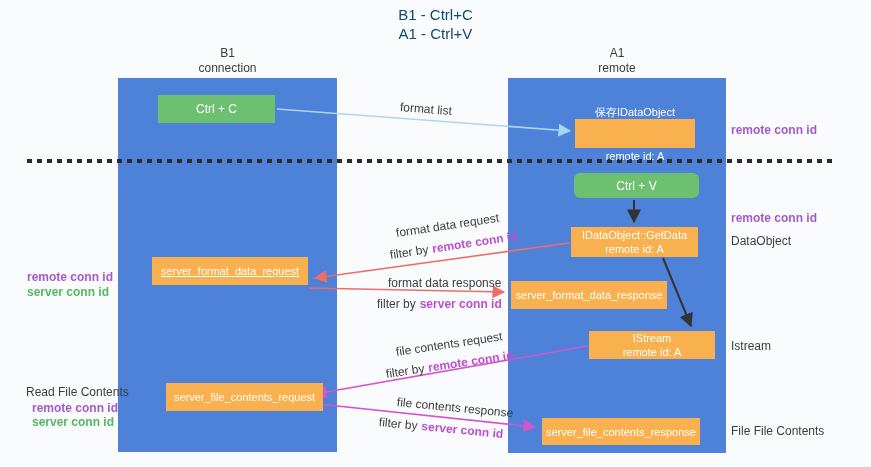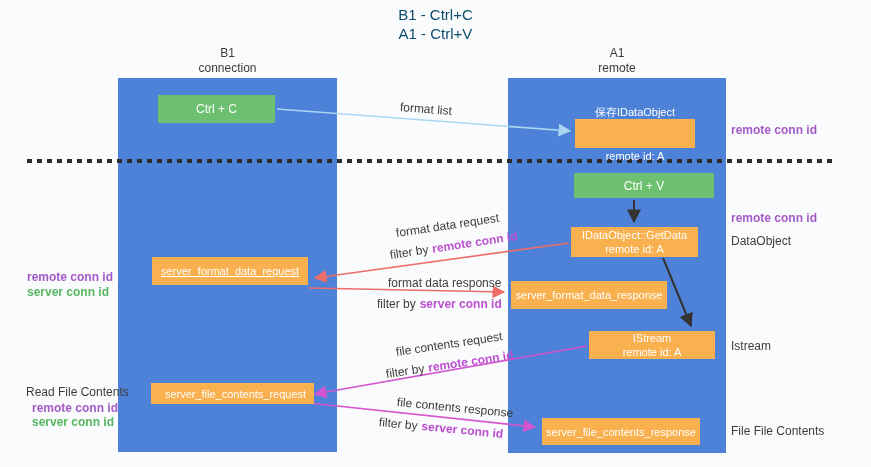--- a/index.html
+++ b/index.html
@@ -82,21 +82,21 @@
 
   <div class="node green" style="left:158px;top:95px;width:117px;height:28px;font-size:12px;">
     <span>Ctrl + C</span>
   </div>
 
   <div class="node orange" style="left:575px;top:119px;width:120px;height:29px;gap:30px;">
     <span>保存IDataObject</span>
     <span>remote id: A</span>
   </div>
 
-  <div class="node green" style="left:574px;top:173px;width:140px;height:25px;font-size:12px;">
+  <div class="node green" style="left:574px;top:173px;width:125px;height:25px;font-size:12px;border-radius:6px;">
     <span>Ctrl + V</span>
   </div>
 
   <div class="node orange" style="left:571px;top:227px;width:127px;height:30px;">
     <span>IDataObject::GetData</span>
     <span>remote id: A</span>
   </div>
 
   <div class="node orange" style="left:152px;top:257px;width:156px;height:28px;text-decoration:underline;">
     <span>server_format_data_request</span>
@@ -104,21 +104,21 @@
 
   <div class="node orange" style="left:511px;top:281px;width:156px;height:28px;">
     <span>server_format_data_response</span>
   </div>
 
   <div class="node orange" style="left:589px;top:331px;width:126px;height:28px;">
     <span>IStream</span>
     <span>remote id: A</span>
   </div>
 
-  <div class="node orange" style="left:151px;top:383px;width:157px;height:21px;padding-left:6px;">
+  <div class="node orange" style="left:166px;top:383px;width:157px;height:28px;">
     <span>server_file_contents_request</span>
   </div>
 
   <div class="node orange" style="left:542px;top:418px;width:158px;height:27px;">
     <span>server_file_contents_response</span>
   </div>
 
   <div class="lbl" style="left:400px;top:100px;transform:rotate(4.5deg);">format list</div>
 
   <div class="lbl rot-up" style="left:396px;top:226px;">format data request</div>

